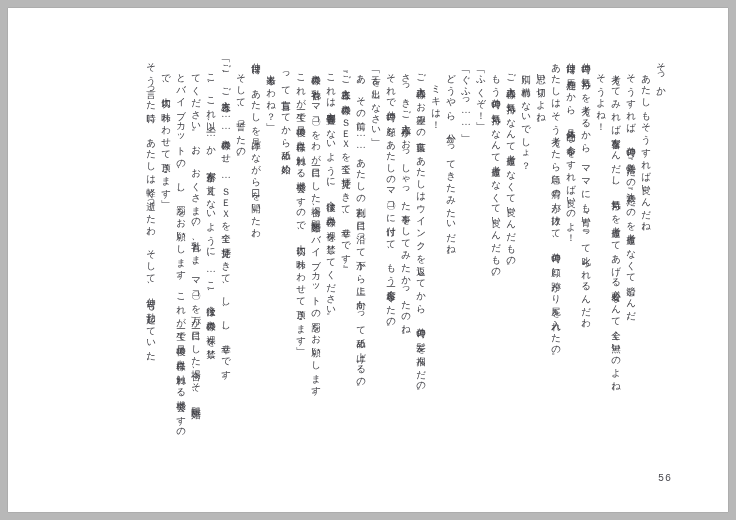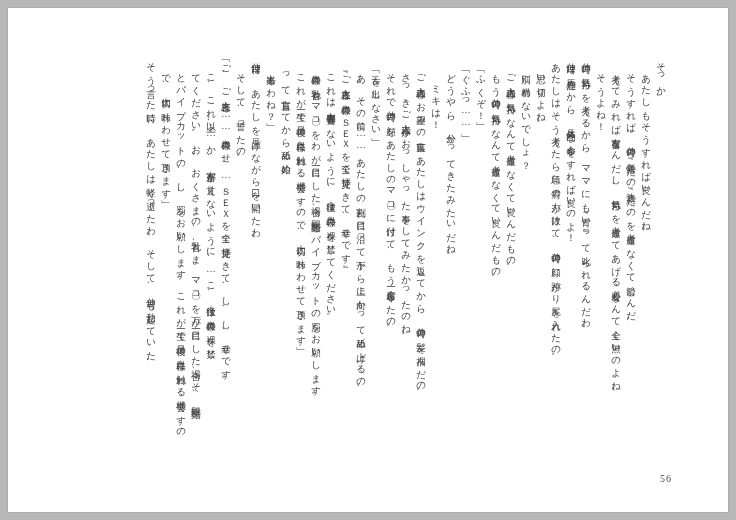--- a/index.html
+++ b/index.html
@@ -53,21 +53,21 @@
   }
   .vline.indent2 {
     padding-top: 22px;
   }
   #page-number {
     position: absolute;
     right: 56px;
     bottom: 28px;
     font-size: 10px;
     color: #4a4a50;
-    font-family: Liberation Serif, serif;
+    font-family: Liberation Mono, monospace;
     letter-spacing: 1px;
   }
 </style>
 </head>
 <body>
 
 <div id="page">
   <div id="vtext">
       <div class="vline">そっか。</div>
       <div class="vline indent">あたしもそうすれば良いんだね。</div>

